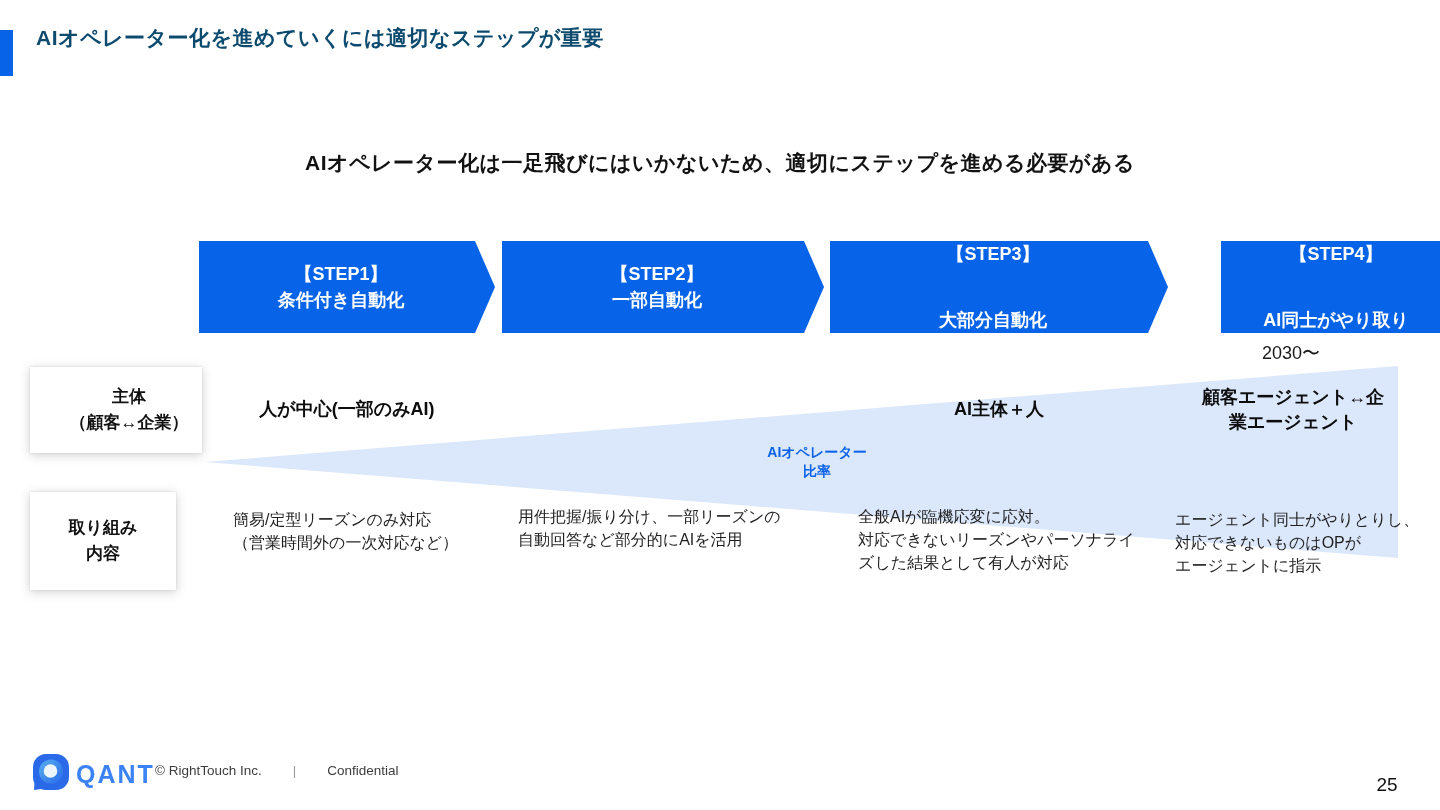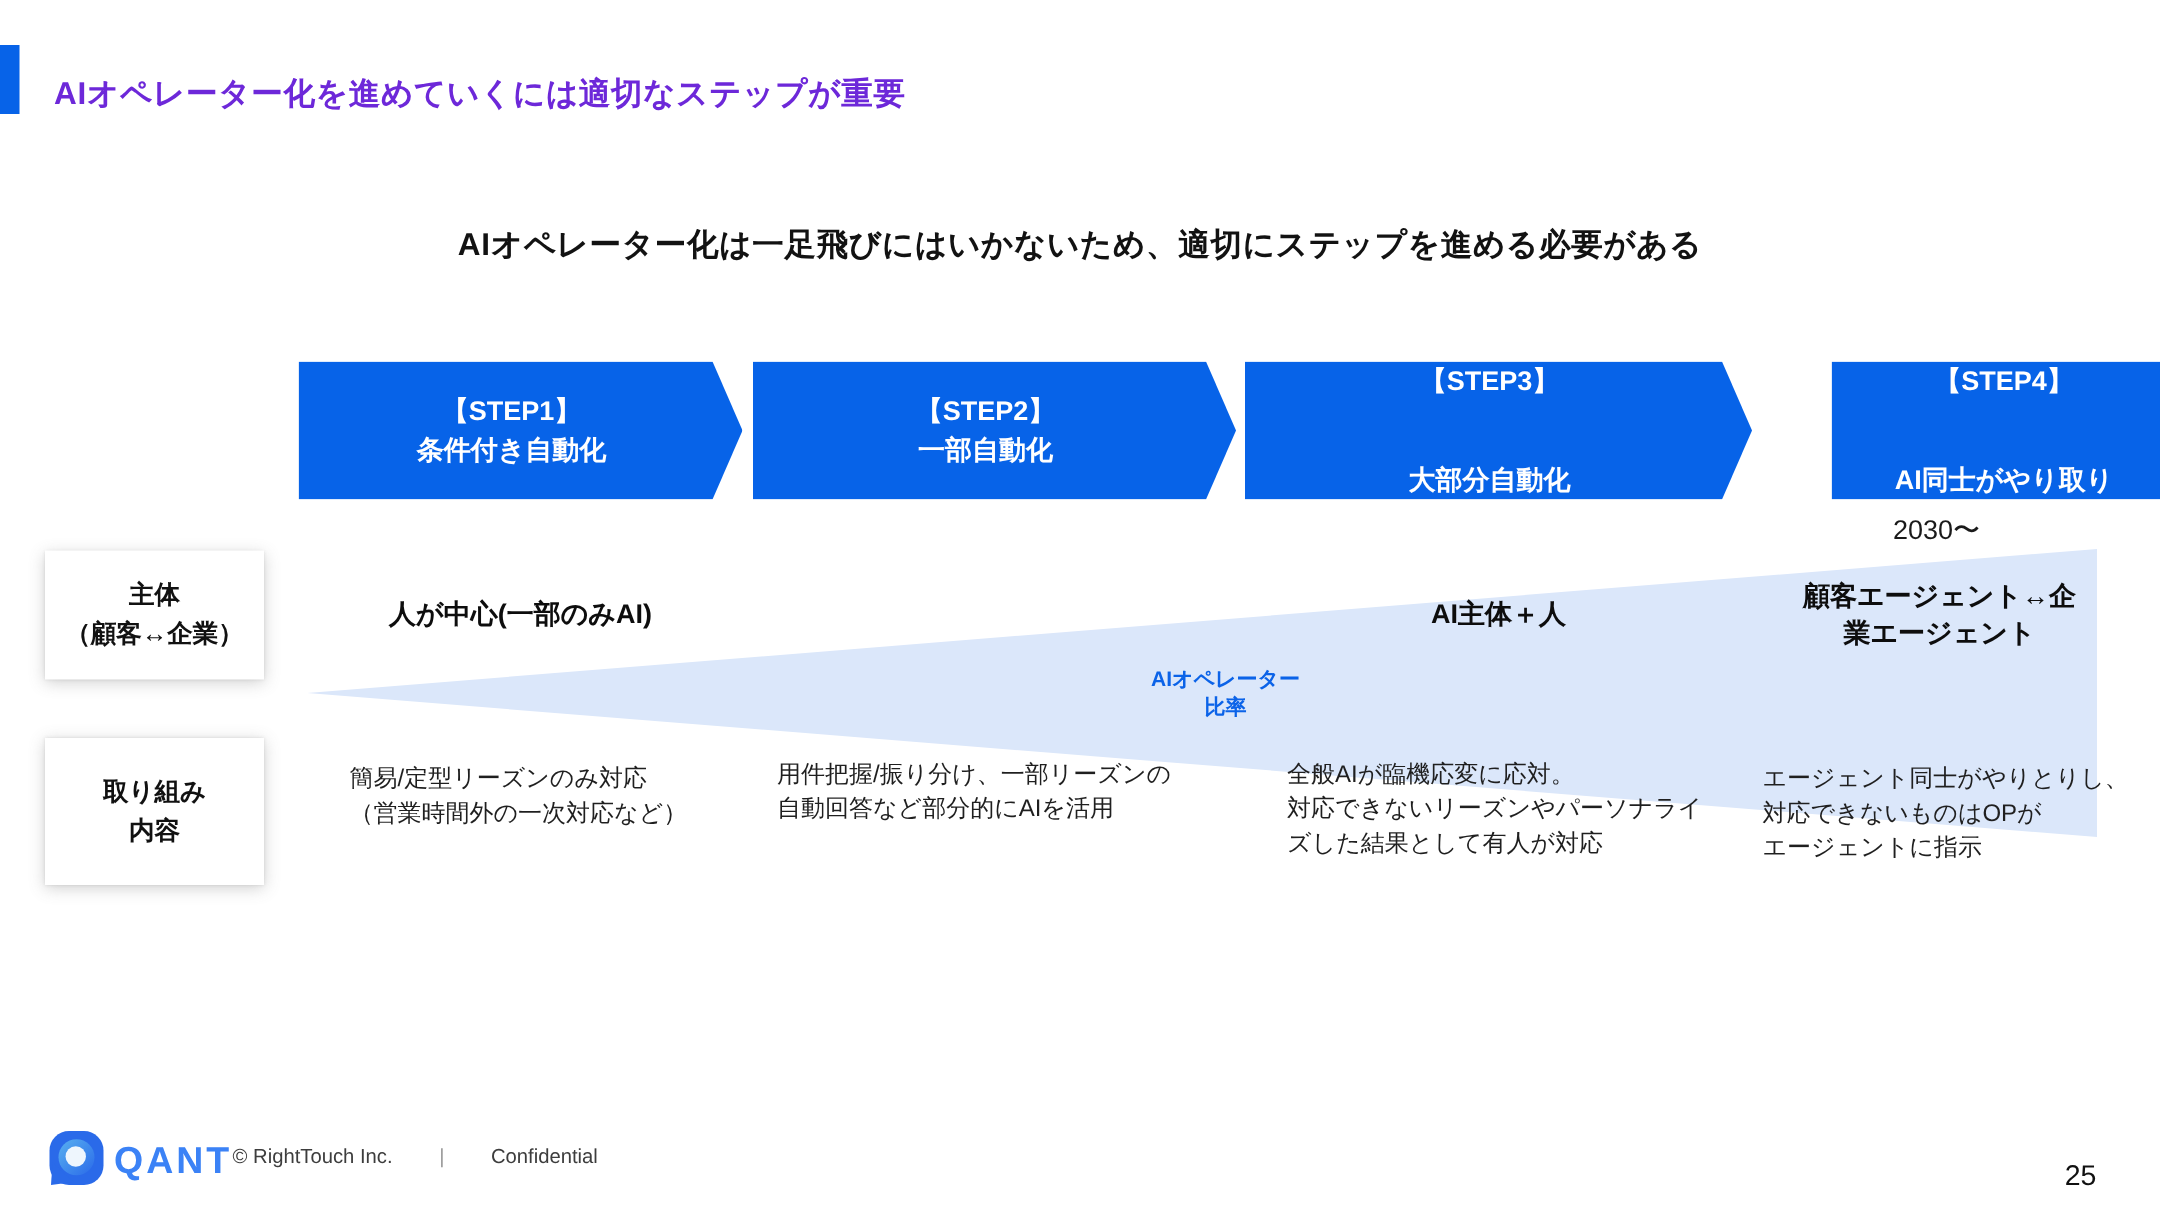--- a/index.html
+++ b/index.html
@@ -3,22 +3,22 @@
 <meta charset="utf-8">
 <style>
   html,body { margin:0; padding:0; background:#e8e8e8; }
   .slide {
     position:relative; width:1440px; height:810px; background:#ffffff;
     font-family:"Liberation Sans","DejaVu Sans",sans-serif; overflow:hidden;
     margin:0 auto;
   }
   .accent-bar { position:absolute; left:0; top:30px; width:13px; height:46px;
     background:var(--accent-blue,#0763e8); }
-  .title { position:absolute; left:36px; top:48px; font-size:21px; font-weight:bold;
-    color:#6d28d9; letter-spacing:.5px; }
+  .title { position:absolute; left:36px; top:24px; font-size:21px; font-weight:bold;
+    color:#0c4a6e; letter-spacing:.5px; }
   .subtitle { position:absolute; left:0; top:149px; width:100%; text-align:center;
     font-size:21px; font-weight:bold; color:#121212; letter-spacing:.5px; }
 
   .arrow { position:absolute; top:241px; height:92px;
     background:var(--step-arrow-blue,#0763e8);
     clip-path:polygon(0 0, calc(100% - 20px) 0, 100% 50%, calc(100% - 20px) 100%, 0 100%);
     display:flex; flex-direction:column; align-items:center; justify-content:center;
     color:#ffffff; font-weight:bold; font-size:18px; line-height:26px; text-align:center;
     padding-right:12px; box-sizing:border-box; }
   .arrow-1 { left:199px;  width:296px; }
@@ -34,21 +34,21 @@
     clip-path:polygon(0 50%, 100% 0, 100% 100%); z-index:0; }
   .wedge-label { position:absolute; left:742px; top:443px; width:150px; text-align:center;
     font-weight:bold; font-size:14px; line-height:19px;
     color:var(--wedge-label-blue,#0b63e8); white-space:pre-line; z-index:2; }
 
   .row-header { position:absolute; left:30px; width:146px; background:#ffffff;
     box-shadow:0 2px 10px rgba(100,100,100,.30), 0 0 2px rgba(100,100,100,.18);
     display:flex; align-items:center; justify-content:center; text-align:center;
     font-weight:bold; font-size:17px; line-height:26px; color:#111111;
     white-space:pre-line; z-index:3; }
-  .row-header-subject { top:367px; height:86px; }
+  .row-header-subject { top:367px; height:86px;padding-left:26px; }
   .row-header-activity { top:492px; height:98px; }
 
   .subject-cell { position:absolute; top:397px; text-align:center; font-weight:bold;
     font-size:18px; line-height:25px; color:#0d0d0d; white-space:pre-line; z-index:2; }
   .subject-1 { left:199px;  width:296px; }
   .subject-2 { left:502px;  width:322px; }
   .subject-3 { left:830px;  width:338px; }
   .subject-4 { left:1168px; width:250px; top:385px; }
 
   .activity-cell { position:absolute; font-size:16px; line-height:23px; color:#1f1f1f;

